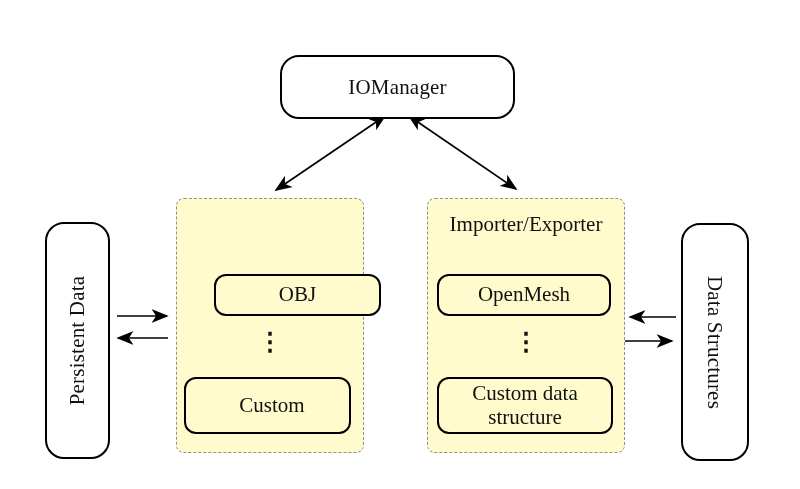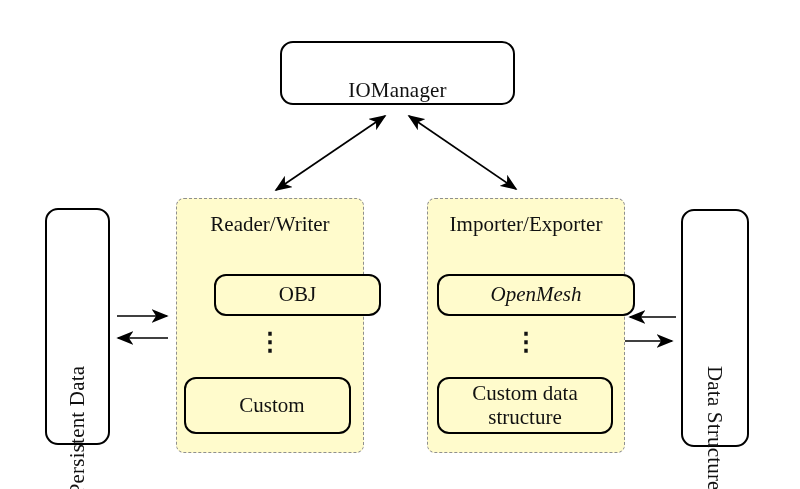--- a/index.html
+++ b/index.html
@@ -9,25 +9,26 @@
     height: 489px;
     background: #ffffff;
     font-family: "Liberation Serif", "DejaVu Serif", serif;
     color: #111111;
     overflow: hidden;
   }
   .node {
     position: absolute;
     background: #ffffff;
     border: 2.5px solid #000000;
-    border-radius: 13px;
+    border-radius: 19px;
     display: flex;
-    align-items: flex-end;
+    align-items: center;
     justify-content: center;
     box-sizing: border-box;
+    margin-top: 14px;
   }
   .node-label { font-size: 21px; letter-spacing: 0.2px; }
   .vertical-node { background: #ffffff; }
   .rot-ccw { transform: rotate(-90deg); white-space: nowrap; }
   .rot-cw  { transform: rotate(90deg);  white-space: nowrap; }
   .panel {
     position: absolute;
     background: #FFFBCC;
     border: 1.6px dashed #8f8f8f;
     border-radius: 8px;
@@ -97,33 +98,32 @@
 
   <div class="node vertical-node" style="left:45px; top:208px; width:65px; height:237px;">
     <span class="node-label rot-ccw">Persistent Data</span>
   </div>
 
   <div class="node vertical-node" style="left:681px; top:209px; width:68px; height:238px;">
     <span class="node-label rot-cw">Data Structures</span>
   </div>
 
   <div class="panel" style="left:176px; top:198px; width:188px; height:255px;">
-    <div class="panel-title">Reader/Writer</div>
     <div class="inner-box" style="left:7px; top:75px; width:167px; height:42px;margin-left:30px;">
       <span>OBJ</span>
     </div>
     <div class="ellipsis" style="top:130px;">⋮</div>
     <div class="inner-box" style="left:7px; top:178px; width:167px; height:57px;padding-left:9px;">
       <span>Custom</span>
     </div>
   </div>
 
   <div class="panel" style="left:427px; top:198px; width:198px; height:255px;">
     <div class="panel-title">Importer/Exporter</div>
-    <div class="inner-box" style="left:9px; top:75px; width:198px; height:42px;font-style:italic;">
+    <div class="inner-box" style="left:9px; top:75px; width:174px; height:42px;">
       <span>OpenMesh</span>
     </div>
     <div class="ellipsis" style="top:130px;">⋮</div>
     <div class="inner-box" style="left:9px; top:178px; width:176px; height:57px;">
       <span>Custom data</span>
       <span>structure</span>
     </div>
   </div>
 
 </div>

